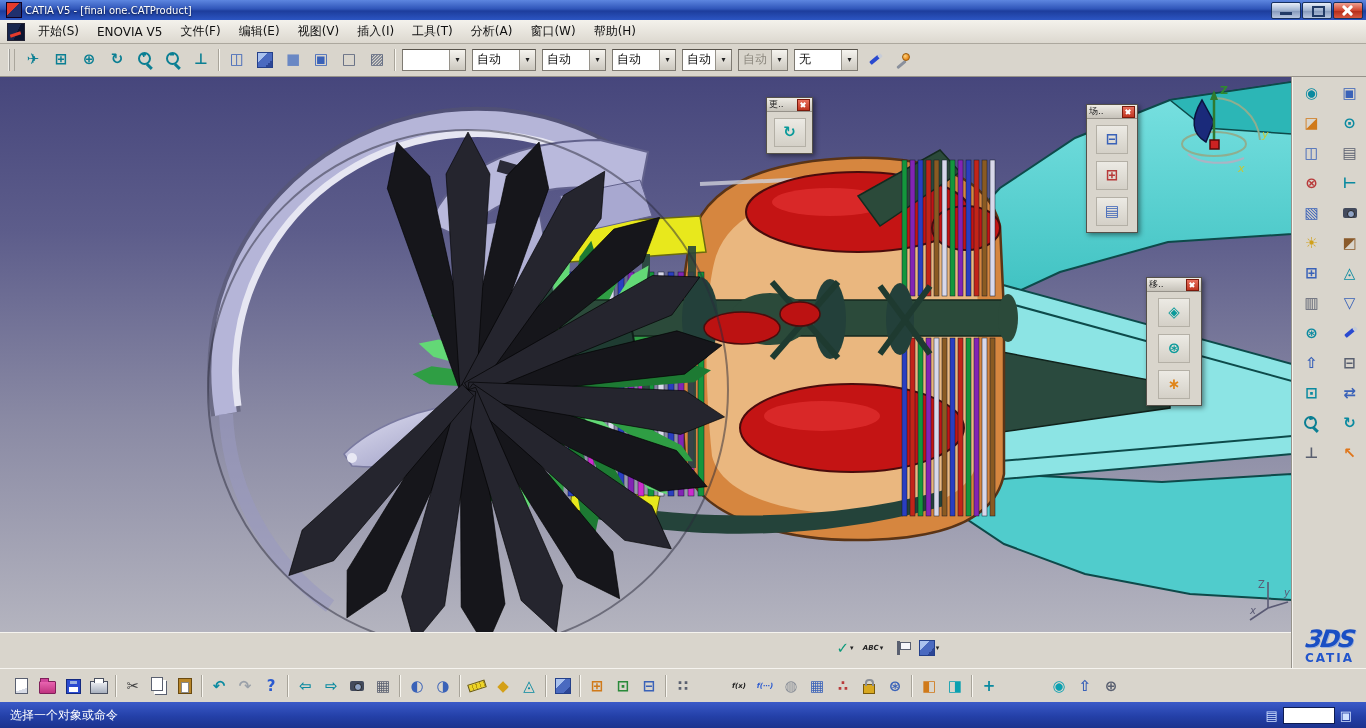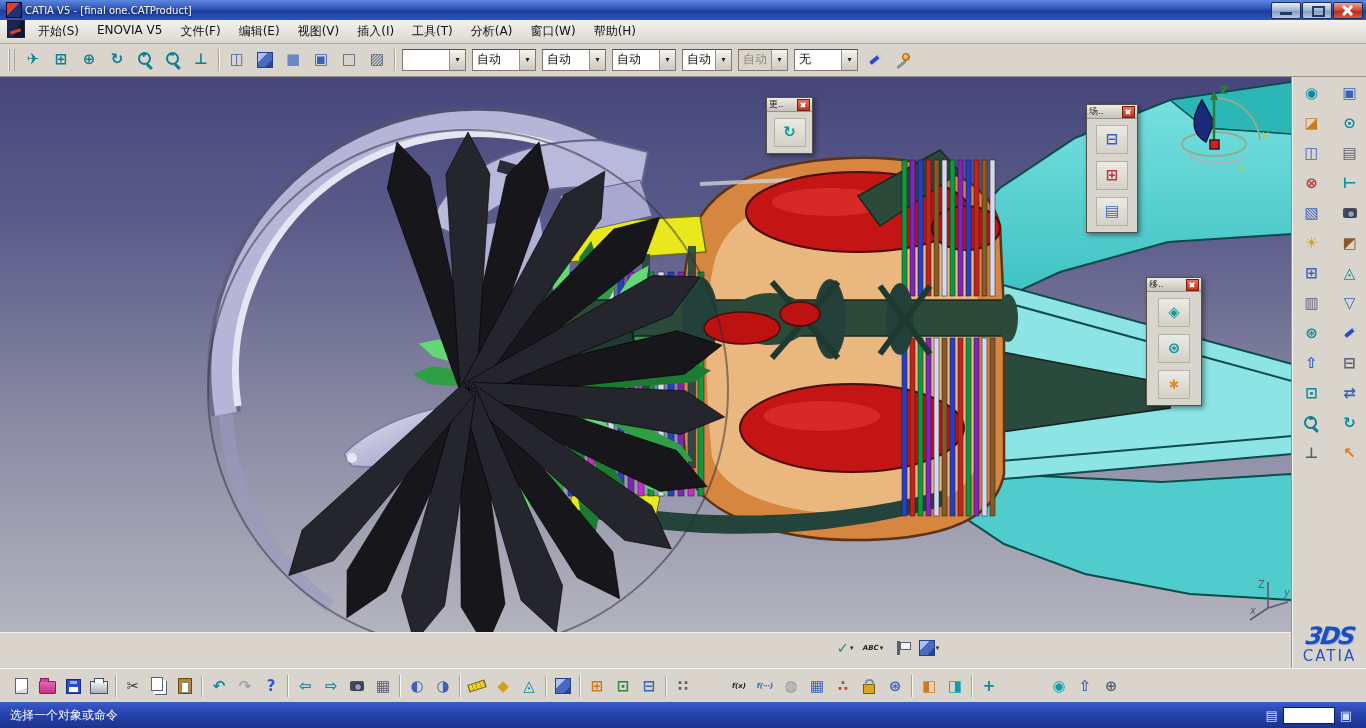--- a/index.html
+++ b/index.html
@@ -14,21 +14,21 @@
   .titlebar .title{font-size:10px;text-shadow:0 1px 2px rgba(0,0,0,.7);white-space:nowrap}
   .wincontrols{margin-left:auto;display:flex;gap:1px}
   .wbtn{width:28px;height:15px;border:1px solid #16305e;border-radius:2px;position:relative;
     background:linear-gradient(#e8eef8,#9fb2cf 50%,#8397ba 51%,#b9c8e0)}
   .wbtn.close{background:linear-gradient(#f0a090,#d0452f 50%,#b32b18 51%,#d8573f)}
   .wbtn.min::before{content:"";position:absolute;left:8px;right:8px;bottom:3px;height:3px;background:#213a66}
   .wbtn.max::before{content:"";position:absolute;left:9px;top:3px;width:9px;height:7px;border:2px solid #213a66}
   .wbtn.close::before,.wbtn.close::after{content:"";position:absolute;left:7px;top:6px;width:13px;height:3px;background:#fff;border-radius:1px}
   .wbtn.close::before{transform:rotate(45deg)}.wbtn.close::after{transform:rotate(-45deg)}
   
-  .menubar{position:absolute;top:20px;left:0;right:0;height:23px;display:flex;
+  .menubar{position:absolute;top:20px;left:0;right:0;height:23px;display:flex;align-items:center;
     background:linear-gradient(#f4f2ec,#dcd8cf);border-bottom:1px solid #aca89e;padding-left:3px;z-index:29}
   .menu-appicon{width:16px;height:16px;margin:0 4px;border:1px solid #223;
     background:linear-gradient(115deg,#18264e 0 55%,#0b1430 55% 100%);position:relative}
   .menu-appicon::after{content:"";position:absolute;left:2px;top:9px;width:11px;height:3px;background:#e43b2c;transform:rotate(-18deg)}
   .menu-item{padding:3px 9px;color:#111;white-space:nowrap}
   
   .toolbar{position:absolute;top:43px;left:0;right:0;height:33px;display:flex;align-items:center;
     background:#d9d5cc;border-bottom:1px solid #96928a;box-shadow:inset 0 1px 0 #f6f4ef;padding:0 4px;z-index:28}
   .grip{width:4px;height:22px;margin:0 4px;border-left:2px ridge #f0eee8;border-right:1px solid #aaa69c}
   .iconrow{display:flex;align-items:center}
@@ -62,21 +62,21 @@
   .pbody .tbtn{width:30px;height:27px;border:1px solid #b4b0a6;background:linear-gradient(#eceae4,#d4d0c7)}
   
   .right-dock{position:absolute;top:76px;right:0;width:74px;height:592px;background:#d9d5cc;
     border-left:1px solid #f6f4ef;box-shadow:-1px 0 0 #96928a;display:flex;flex-direction:column;align-items:center;
     padding:4px 0;box-sizing:border-box;z-index:20}
   .dock-grid{display:grid;grid-template-columns:26px 26px;gap:4px 12px;justify-content:center}
   .dock-grid .tbtn{width:26px;height:24px}
   .brand{margin-top:auto;text-align:center;line-height:1}
   .brand .mark{font-style:italic;font-weight:bold;font-size:24px;color:#1a4fc4;letter-spacing:-2px;
     text-shadow:1px 1px 0 #9fb2d8;transform:skewX(-8deg);display:inline-block}
-  .brand .name{font-size:15px;font-weight:normal;color:#2255cc;letter-spacing:2px;margin-top:1px}
+  .brand .name{font-size:12px;font-weight:bold;color:#2255cc;letter-spacing:2px;margin-top:1px}
   
   .strip{position:absolute;top:632px;left:0;width:1292px;height:36px;background:#d9d5cc;
     box-shadow:inset 0 1px 0 #f6f4ef;z-index:15}
   .mini-toolbar{position:absolute;left:832px;top:4px;display:flex;align-items:center;gap:2px}
   
   .bottom-toolbar{position:absolute;top:668px;left:0;right:0;height:34px;background:#d9d5cc;
     border-top:1px solid #f6f4ef;box-shadow:inset 0 -1px 0 #96928a;display:flex;align-items:center;padding:0 8px;z-index:25}
   
   .statusbar{position:absolute;top:702px;left:0;right:0;height:26px;display:flex;align-items:center;
     background:linear-gradient(#3a5ac8 0%,#2440a8 55%,#1c338e 100%);color:#fff;padding:0 10px;z-index:30}

